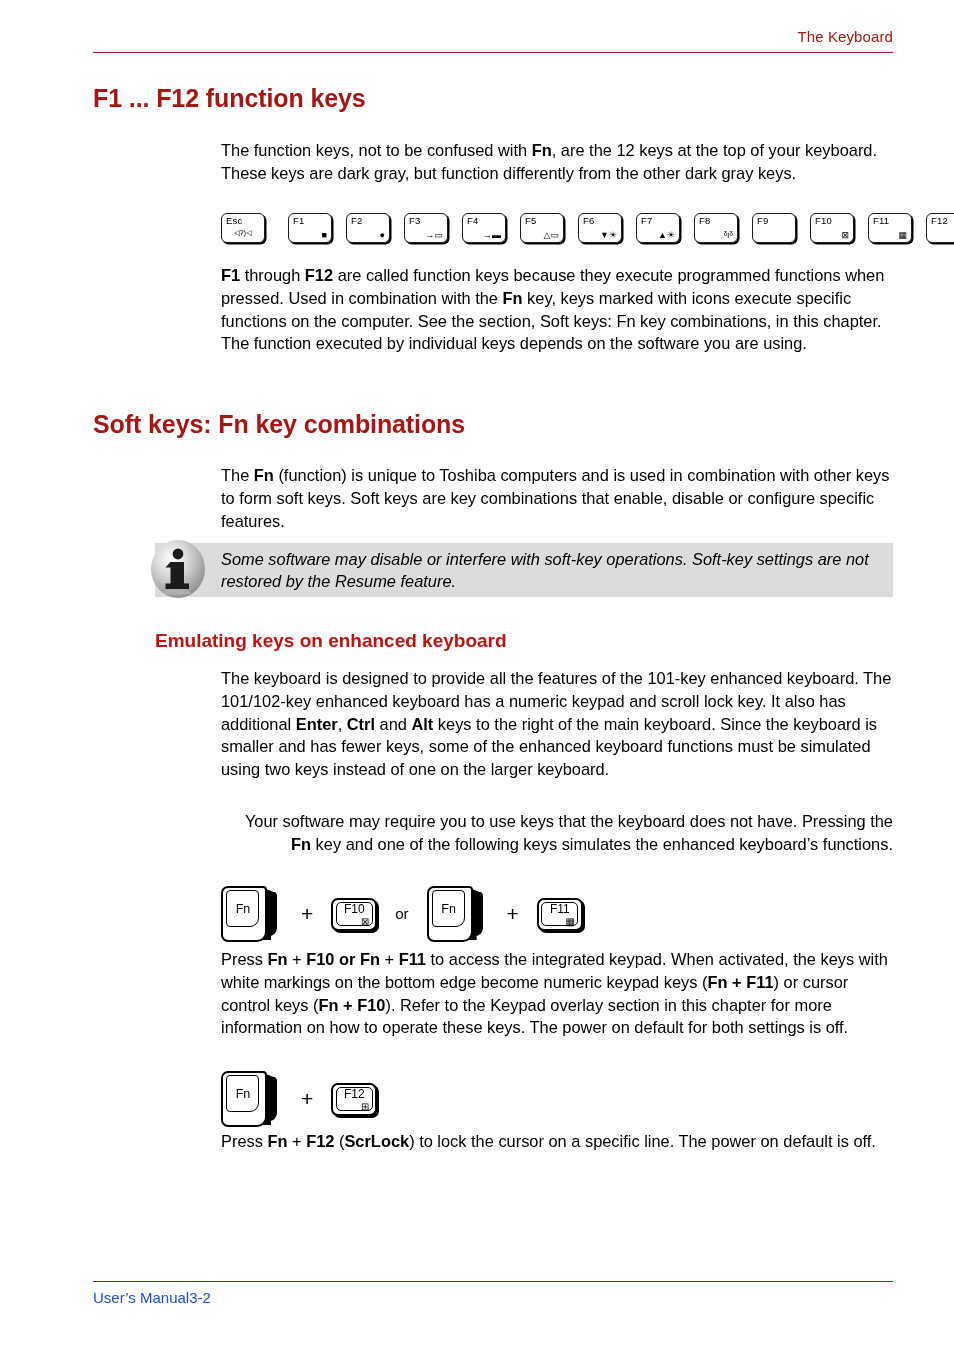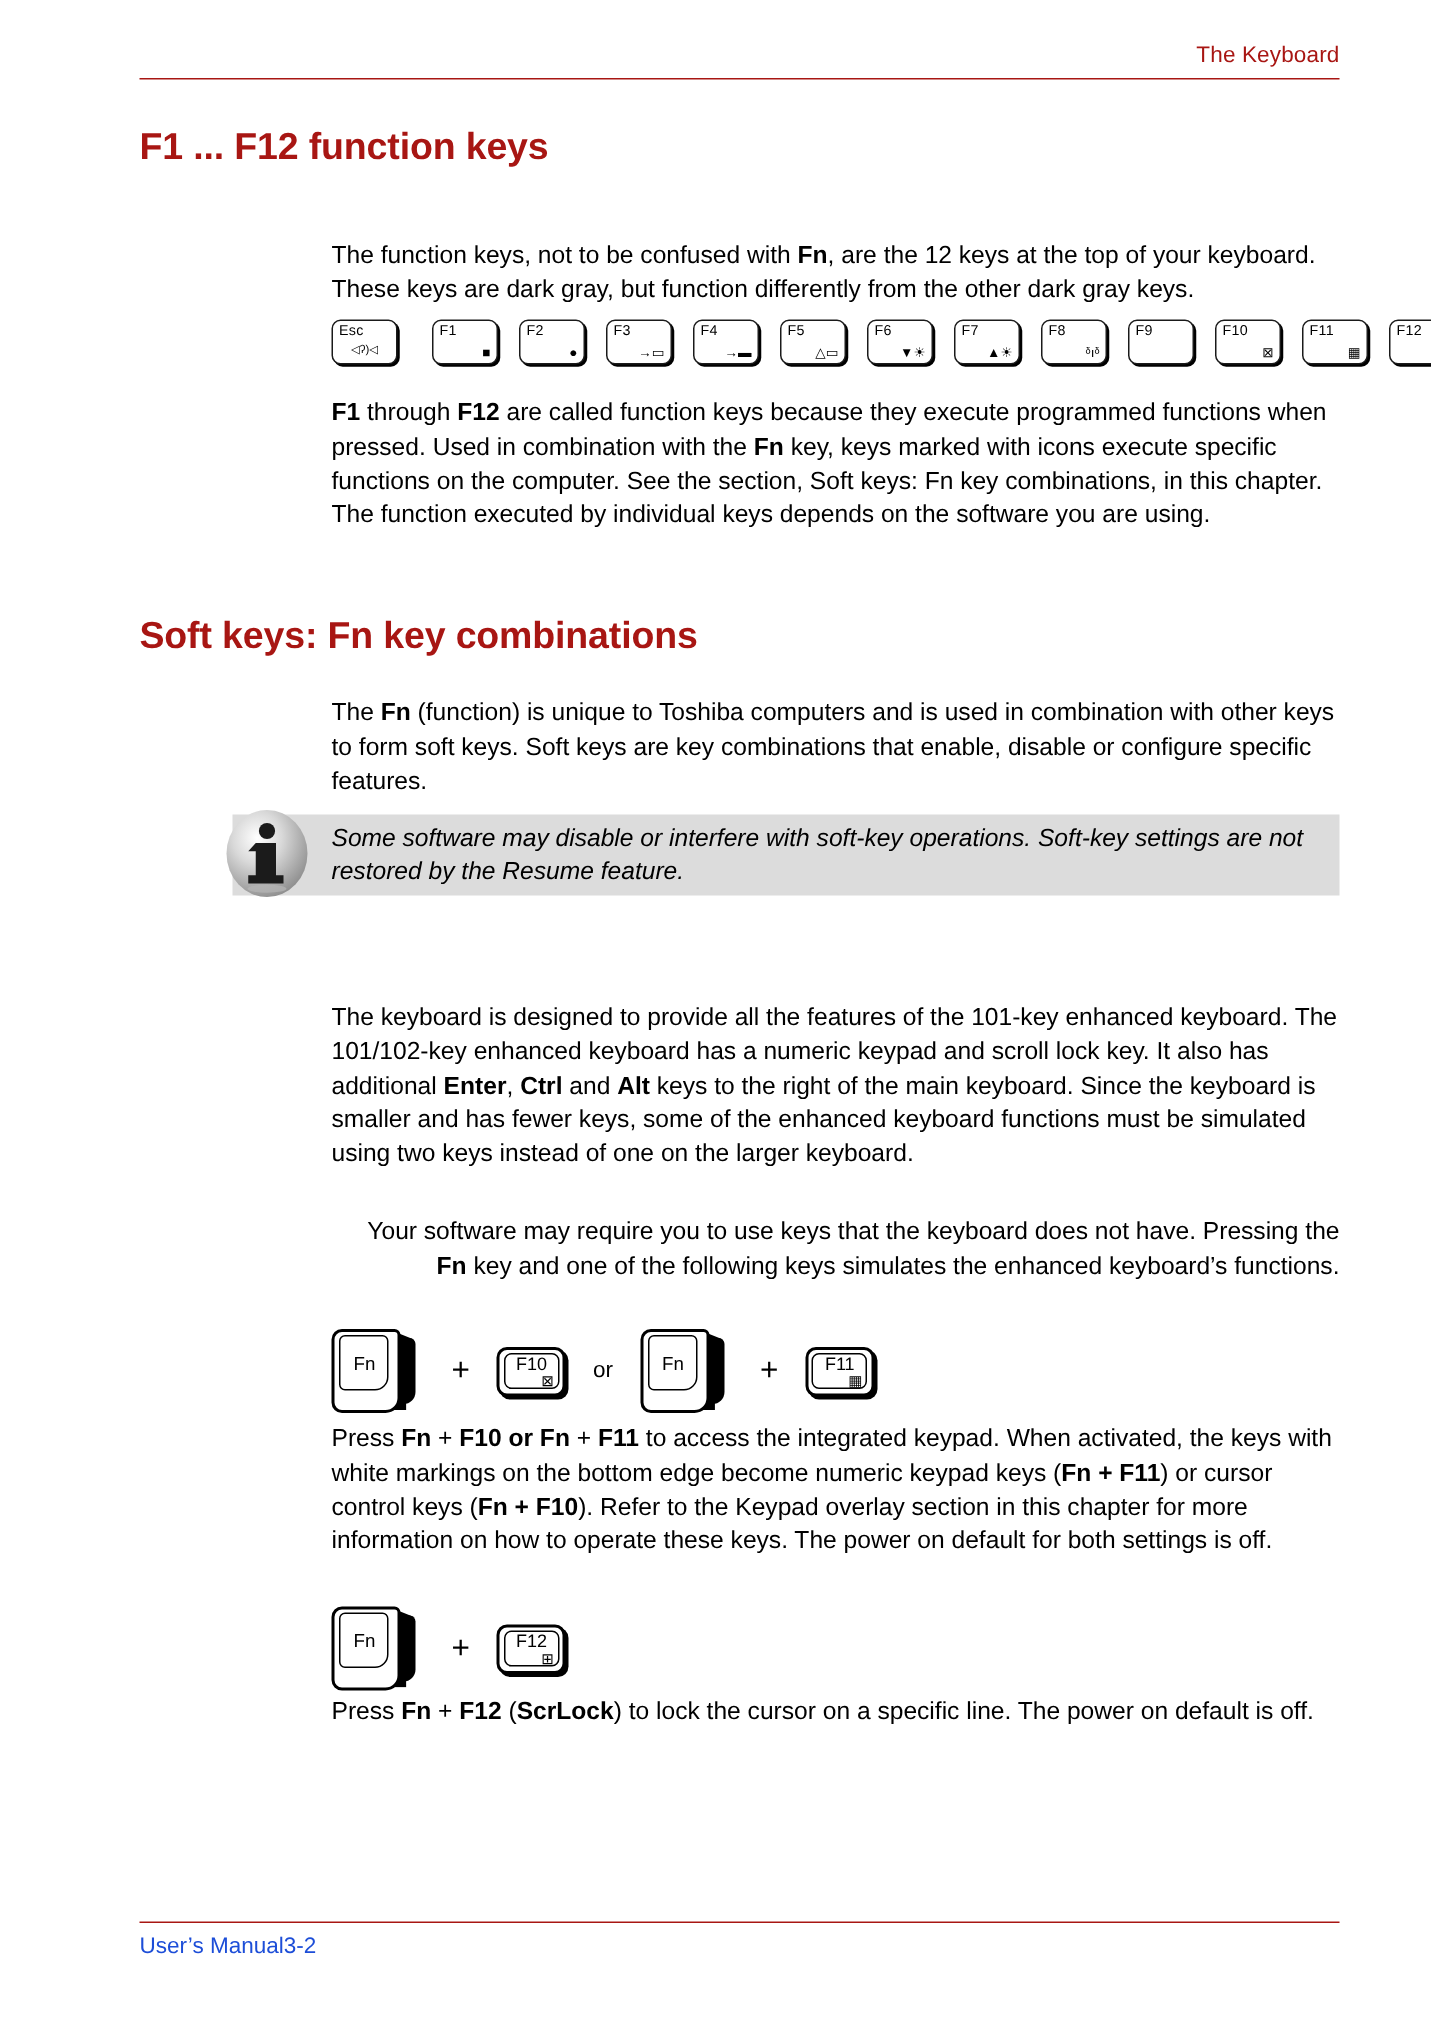--- a/index.html
+++ b/index.html
@@ -311,21 +311,21 @@
 
 <div class="page">
 
   <div class="header">
     <div class="header-title">The Keyboard</div>
     <div class="header-rule"></div>
   </div>
 
   <h1 class="sec" style="top:84px;">F1 ... F12 function keys</h1>
 
-  <p class="body" style="top:139px;margin-top:20px;"><span>The function keys, not to be confused with </span><b>Fn</b><span>, are the 12 keys at the top of your keyboard. These keys are dark gray, but function differently from the other dark gray keys.</span></p>
+  <p class="body" style="top:139px;"><span>The function keys, not to be confused with </span><b>Fn</b><span>, are the 12 keys at the top of your keyboard. These keys are dark gray, but function differently from the other dark gray keys.</span></p>
 
   <div class="kbstrip">
     <div class="kkey">
       <span class="lbl">Esc</span>
       <span class="lbl2">◁ʔ)◁</span>
     </div>
     <div class="kgap"></div>
     <div class="kkey">
       <span class="lbl">F1</span>
       <span class="gly">■</span>
@@ -407,20 +407,21 @@
           <stop offset="100%" stop-color="#8e8e8e"></stop>
         </radialGradient>
       </defs>
       <ellipse cx="30" cy="31" rx="27" ry="29" fill="url(#gi)"></ellipse>
       <ellipse cx="30" cy="16" rx="5.4" ry="5.4" fill="#1b1b1b"></ellipse>
       <path d="M22.5 24 h13.5 v21.5 h5 v5.5 h-23.5 v-5.5 h5 v-16 h-5 z" fill="#1b1b1b"></path>
       <ellipse cx="30" cy="54.5" rx="13" ry="2.6" fill="#b4b4b4" opacity="0.75"></ellipse>
     </svg>
   </div>
 
+  <h2 class="subsec" style="top:630px;">Emulating keys on enhanced keyboard</h2>
 
   <p class="body" style="top:667px;"><span>The keyboard is designed to provide all the features of the 101-key enhanced keyboard. The 101/102-key enhanced keyboard has a numeric keypad and scroll lock key. It also has additional </span><b>Enter</b><span>, </span><b>Ctrl</b><span> and </span><b>Alt</b><span> keys to the right of the main keyboard. Since the keyboard is smaller and has fewer keys, some of the enhanced keyboard functions must be simulated using two keys instead of one on the larger keyboard.</span></p>
 
   <p class="body" style="top:810px;text-align:right;"><span>Your software may require you to use keys that the keyboard does not have. Pressing the </span><b>Fn</b><span> key and one of the following keys simulates the enhanced keyboard’s functions.</span></p>
 
   <div class="combo" style="left:221px; top:886px;">
     <div class="fncap">
       <div class="cap-side2"></div>
       <div class="cap-side"></div>
       <div class="cap-skirt"></div>

